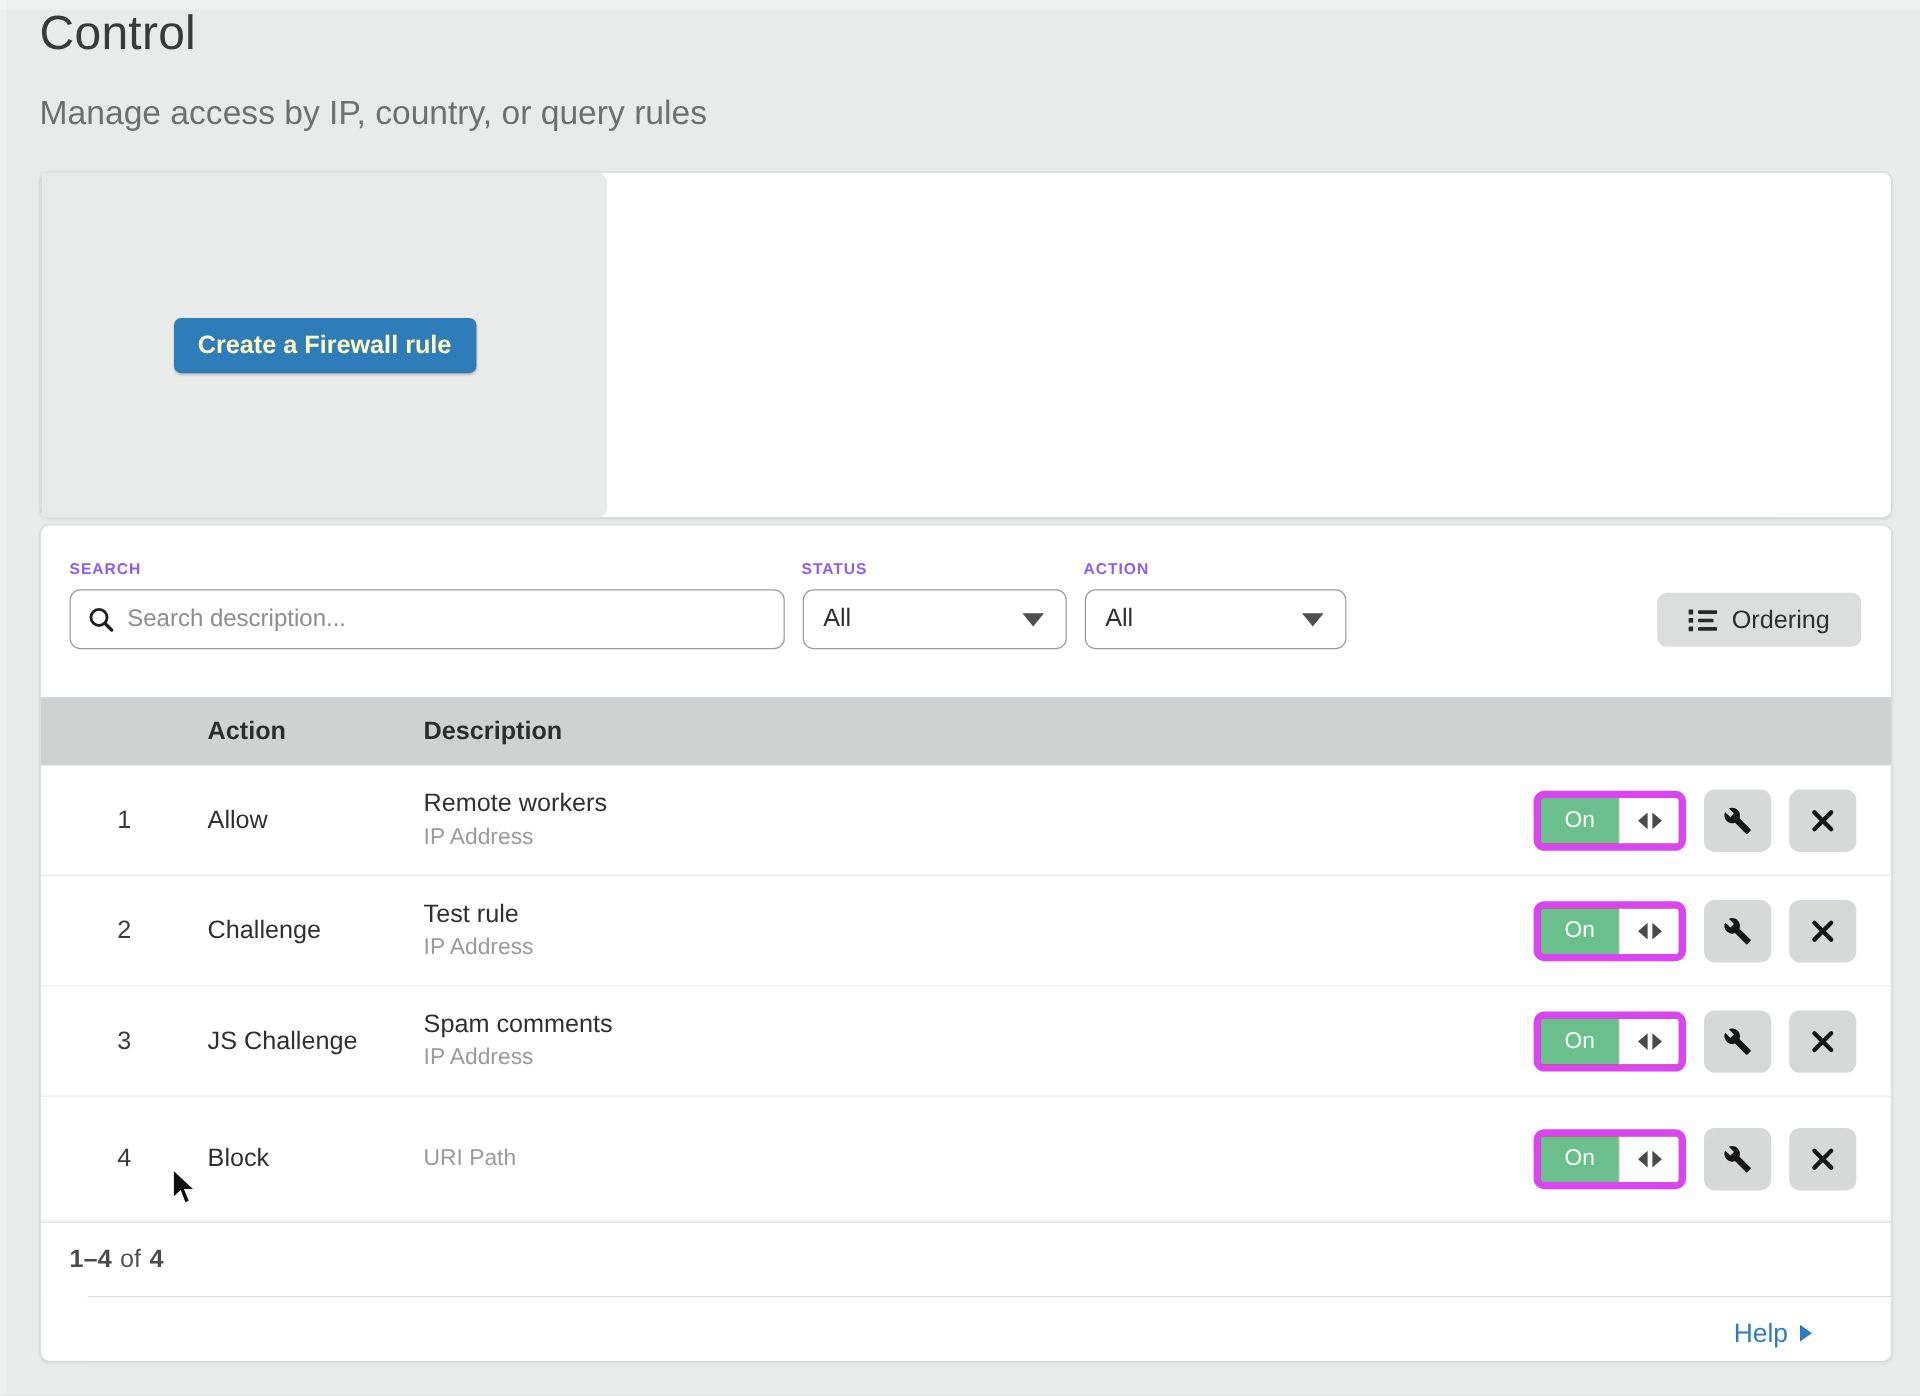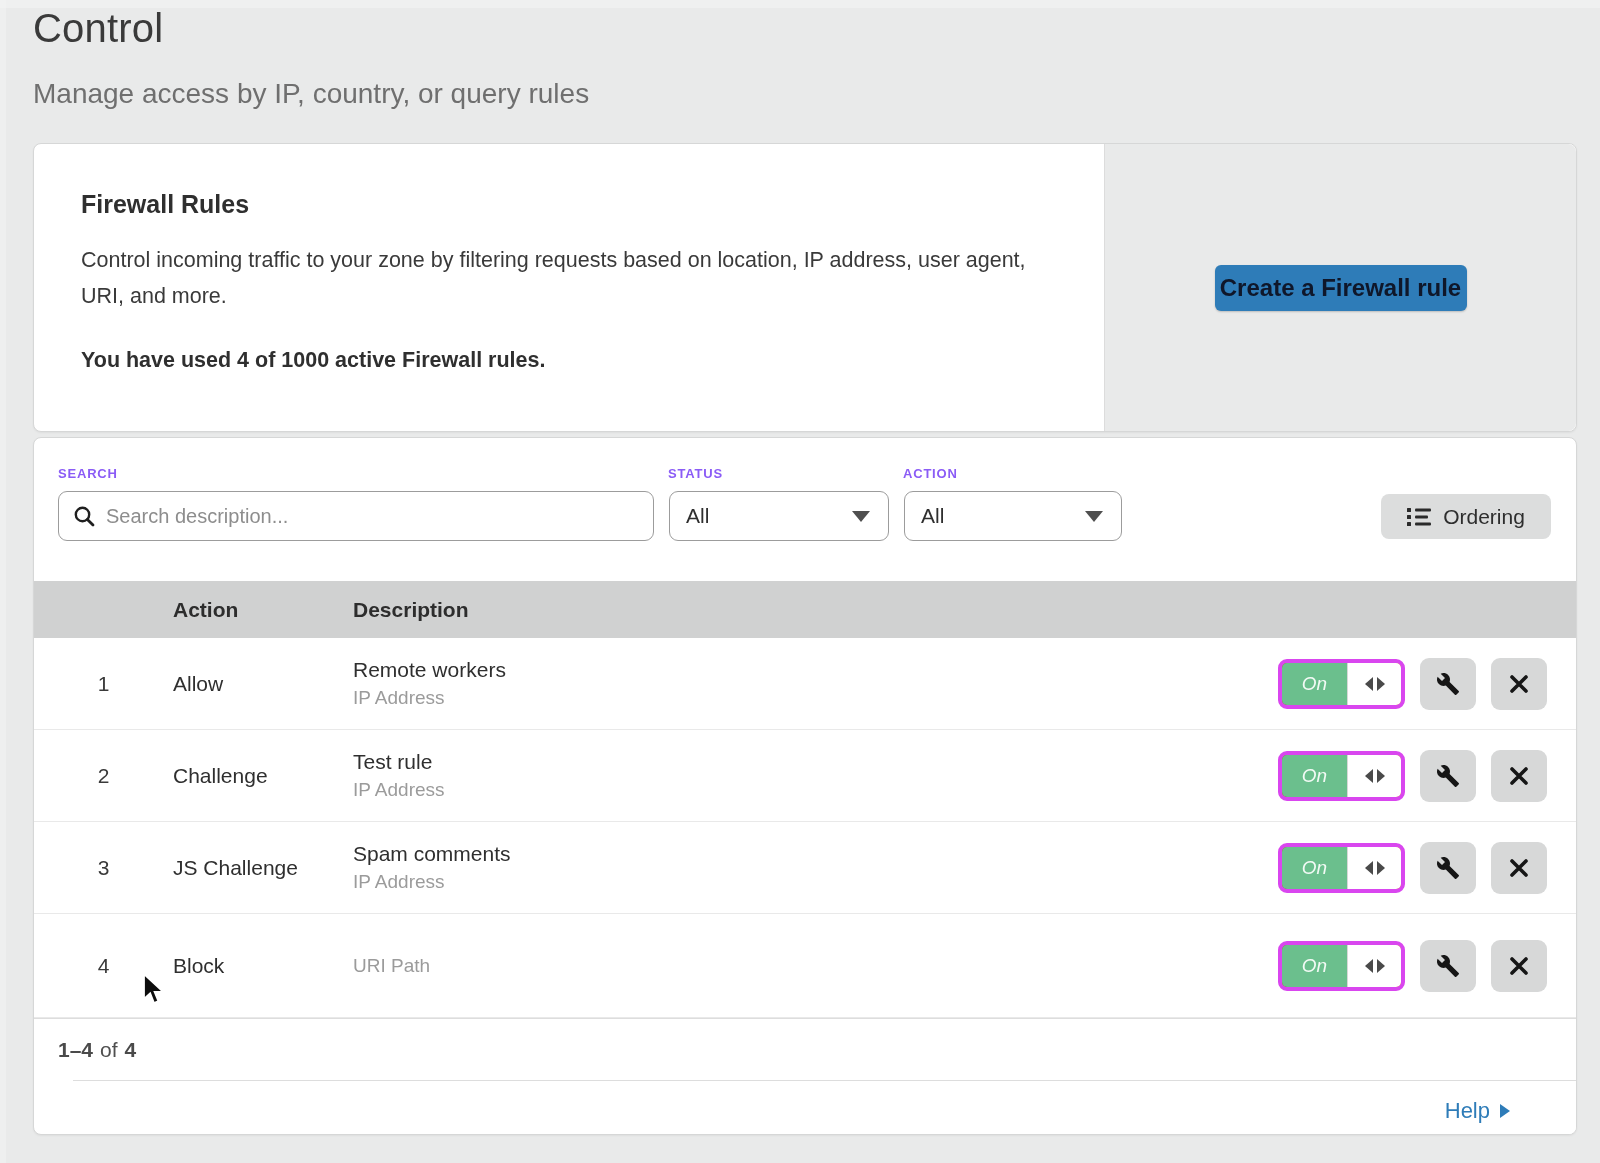--- a/index.html
+++ b/index.html
@@ -40,22 +40,22 @@
   }
   .info-left{flex:1 1 auto;padding:46px 40px 0 47px;}
   .info-heading{font-size:25px;font-weight:700;color:#2f2f2f;margin-bottom:23px;}
   .info-desc{font-size:21.5px;line-height:36px;color:#3a3a3a;max-width:950px;margin-bottom:34px;}
   .info-usage{font-size:21.5px;font-weight:700;color:#2f2f2f;}
   .info-right{
     flex:0 0 472px;background:var(--panel-bg);border-left:1px solid #dcdcdc;
     border-radius:0 8px 8px 0;display:flex;align-items:center;justify-content:center;
   }
   .create-btn{
-    background:var(--accent-blue);color:#0f172a;border:none;border-radius:6px;
-    font-family:inherit;font-size:24px;font-weight:600;
+    background:var(--accent-blue);color:#fef9c3;border:none;border-radius:6px;
+    font-family:inherit;font-size:21px;font-weight:600;
     width:252px;height:46px;cursor:pointer;box-shadow:0 1px 2px rgba(0,0,0,.2);
   }
 
   
   .main-card{
     position:absolute;left:33px;top:437px;width:1544px;height:698px;
     background:var(--card-bg);border:1px solid var(--card-border);border-radius:8px;
     box-shadow:0 1px 2px rgba(0,0,0,.05);overflow:hidden;
   }
 
@@ -104,22 +104,22 @@
     font-size:21px;color:#2f2f2f;height:92px;position:relative;background:#fff;
   }
   .rule-row.tall{height:104px;}
   .rule-num{width:139px;flex:0 0 139px;text-align:center;color:#3a3a3a;}
   .rule-action{width:180px;flex:0 0 180px;}
   .rule-desc{flex:1 1 auto;}
   .rule-desc .d-title{font-size:21px;color:#2f2f2f;margin-bottom:5px;}
   .rule-desc .d-sub{font-size:19px;color:var(--text-faint);}
   .row-controls{display:flex;align-items:center;gap:15px;margin-left:auto;padding-right:29px;}
   .toggle{
-    display:flex;height:50px;width:127px;border:4px solid #d946ef;border-radius:9px;overflow:hidden;
-    box-shadow:inset 0 0 0 0 transparent;cursor:pointer;background:#c2410c;font-style:italic;
+    display:flex;height:50px;width:127px;border:6px solid #d946ef;border-radius:9px;overflow:hidden;
+    box-shadow:inset 0 0 0 0 transparent;cursor:pointer;background:#c2410c;
   }
   .toggle-on{
     flex:0 0 65px;background:var(--toggle-green);color:#f2faf5;font-size:19px;font-weight:400;
     display:flex;align-items:center;justify-content:center;
   }
   .toggle-knob{
     flex:1;background:#fff;display:flex;align-items:center;justify-content:center;gap:4px;border-left:1px solid #d8d8d8;
   }
   .tri-left{width:0;height:0;border-top:7px solid transparent;border-bottom:7px solid transparent;border-right:8px solid #4a4a4a;}
   .tri-right{width:0;height:0;border-top:7px solid transparent;border-bottom:7px solid transparent;border-left:8px solid #4a4a4a;}
@@ -145,25 +145,20 @@
 </style>
 </head>
 <body>
 
 <div id="screen">
 
   <div class="page-title">Control</div>
   <div class="page-subtitle">Manage access by IP, country, or query rules</div>
 
   <div class="info-container">
-    <div class="info-left">
-      <div class="info-heading">Firewall Rules</div>
-      <div class="info-desc">Control incoming traffic to your zone by filtering requests based on location, IP address, user agent, URI, and more.</div>
-      <div class="info-usage">You have used 4 of 1000 active Firewall rules.</div>
-    </div>
     <div class="info-right">
       <button class="create-btn">Create a Firewall rule</button>
     </div>
   </div>
 
   <div class="main-card">
 
     <div class="filter-bar">
       <div class="filter-label lbl-search">SEARCH</div>
       <div class="search-box">

